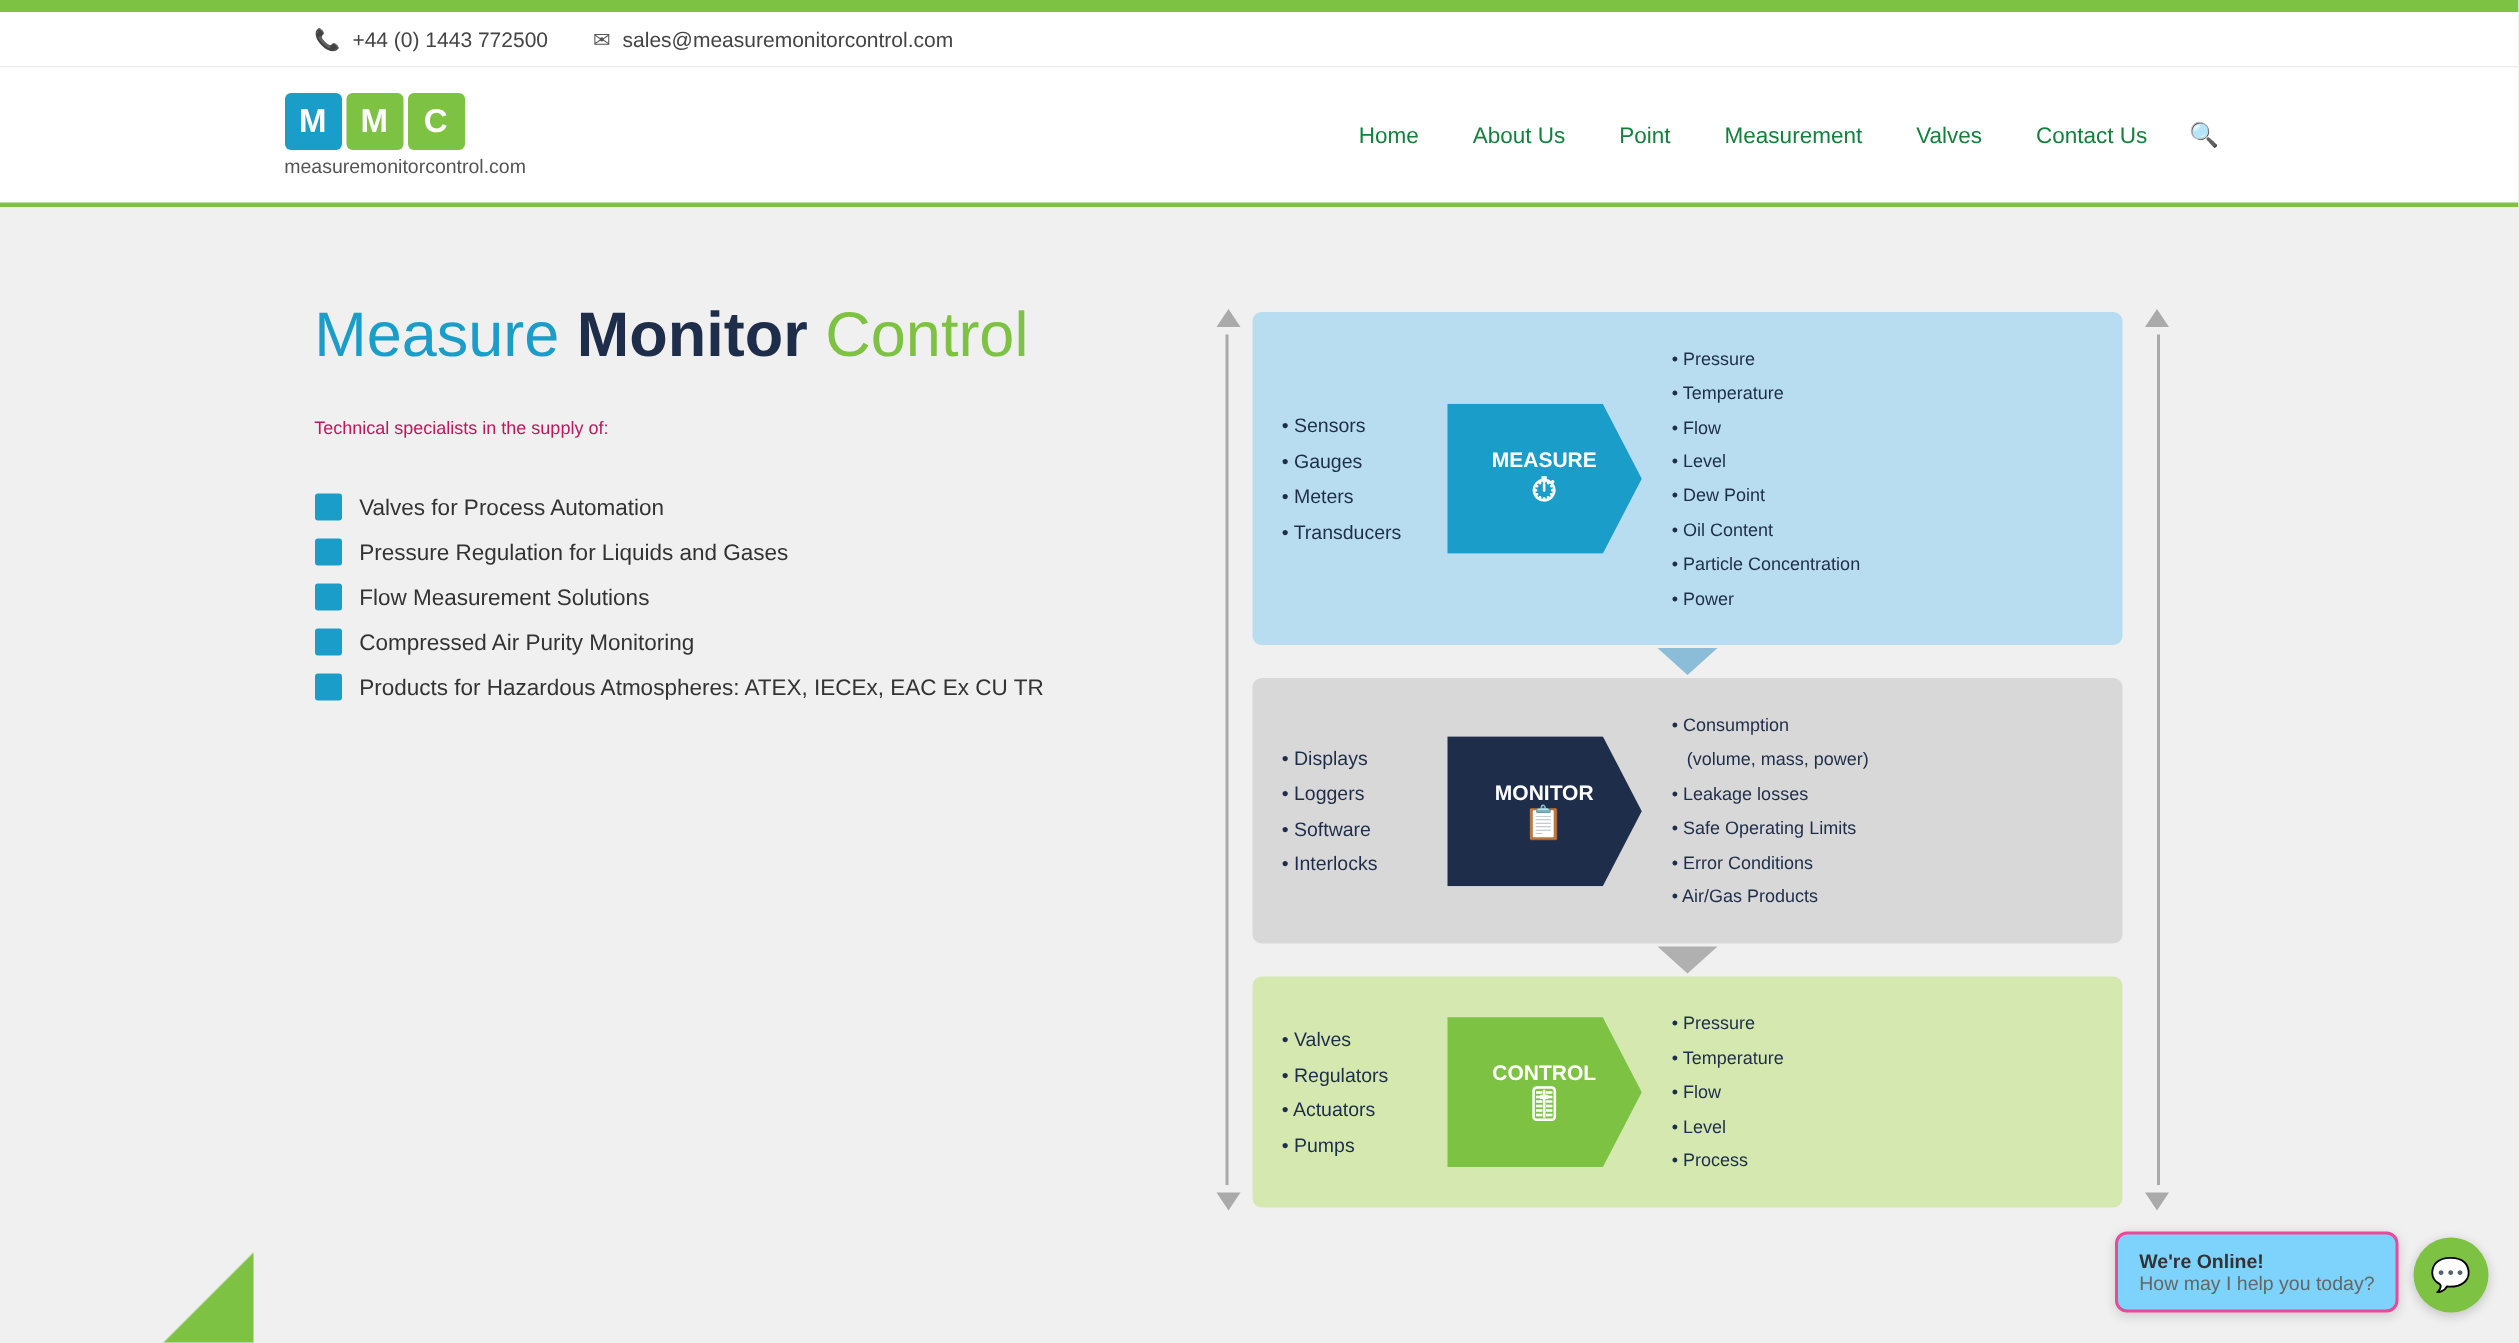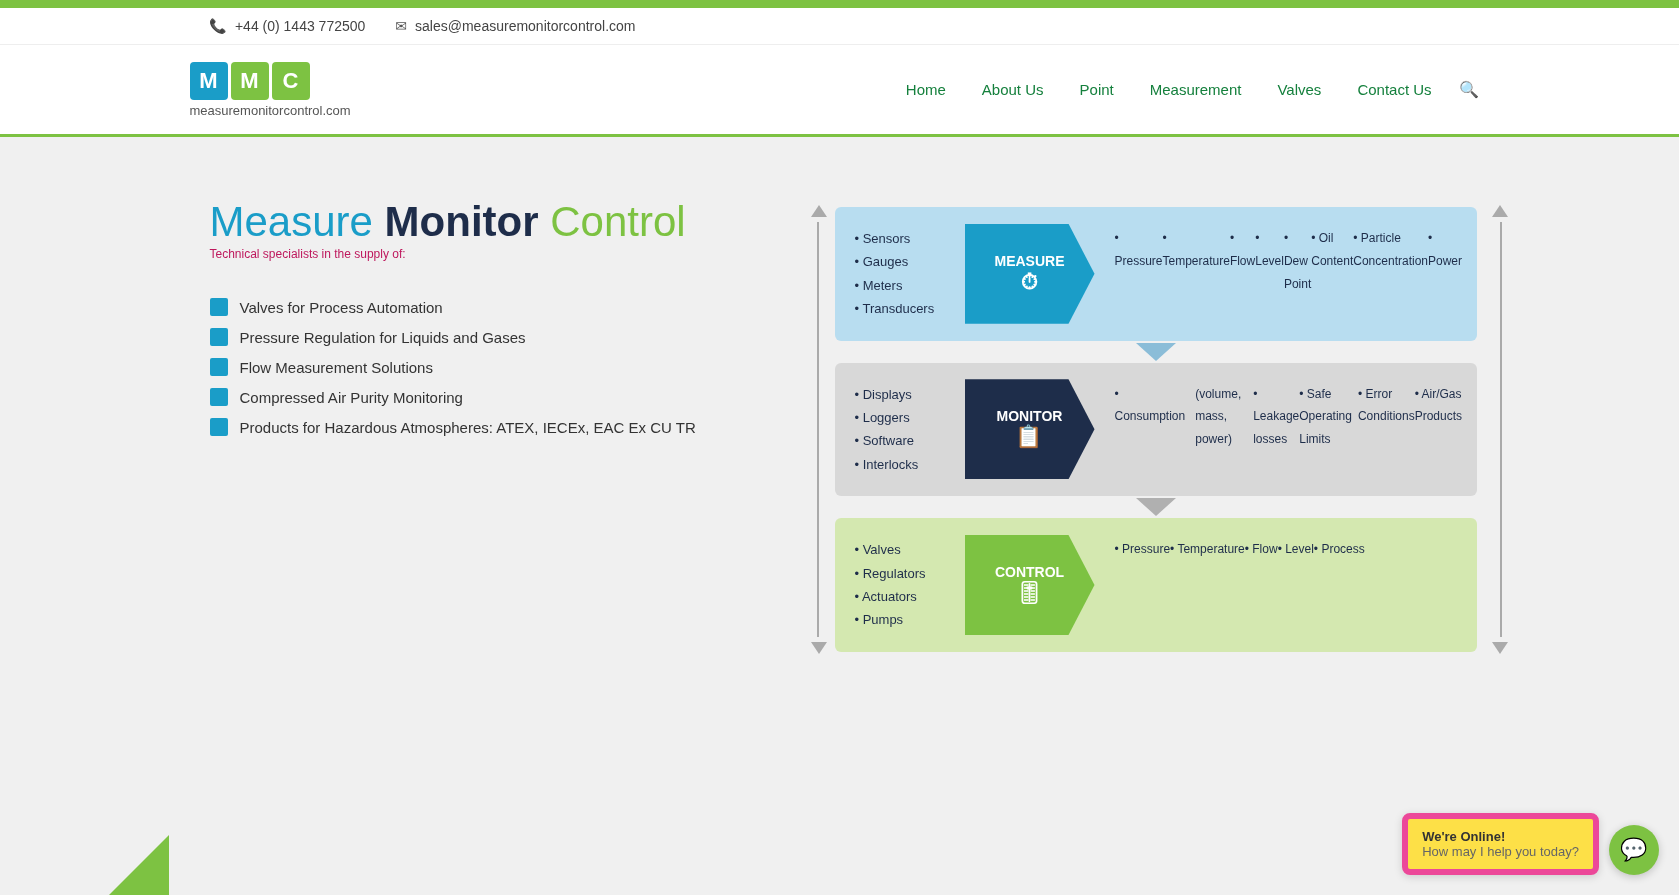--- a/index.html
+++ b/index.html
@@ -111,20 +111,21 @@
       padding: 0 20px;
     }
 
     .left-panel {
       flex: 0 0 520px;
       padding-top: 20px;
     }
 
     .hero-title {
       font-size: 42px;
+      margin-bottom: 30px;
       line-height: 1.2;
     }
     .hero-title .word-measure { color: #1a9dc8; font-weight: 300; }
     .hero-title .word-monitor { color: #1e2d4a; font-weight: 700; }
     .hero-title .word-control { color: #7dc242; font-weight: 300; }
 
     .subtitle {
       font-size: 12px;
       color: #be185d;
       margin-bottom: 37px;
@@ -203,21 +204,21 @@
       font-weight: bold;
       font-size: 16px;
       text-align: center;
     }
     .pentagon-measure { background: #1a9dc8; }
     .pentagon-monitor { background: #1e2d4a; }
     .pentagon-control { background: #7dc242; }
 
     .row-right {
       display: flex;
-      flex-direction: row;
+      flex-direction: column;
       justify-content: center;
       padding: 20px 15px 20px 20px;
       font-size: 12px;
       color: #1e2d4a;
       line-height: 1.9;
     }
 
     
     .down-arrow {
       display: flex;
@@ -236,22 +237,22 @@
     .chat-widget {
       position: fixed;
       bottom: 20px;
       right: 20px;
       display: flex;
       align-items: flex-end;
       gap: 10px;
       z-index: 100;
     }
     .chat-bubble {
-      background: #fde047;
-      border: 6px solid #ec4899;
+      background: #7dd3fc;
+      border: 2px solid #ec4899;
       border-radius: 8px;
       padding: 10px 14px;
       font-size: 13px;
       box-shadow: 0 2px 8px rgba(0,0,0,0.15);
       max-width: 200px;
     }
     .chat-bubble p:first-child { font-weight: bold; color: #333; }
     .chat-bubble p:last-child { color: #666; }
     .chat-button {
       width: 50px;

